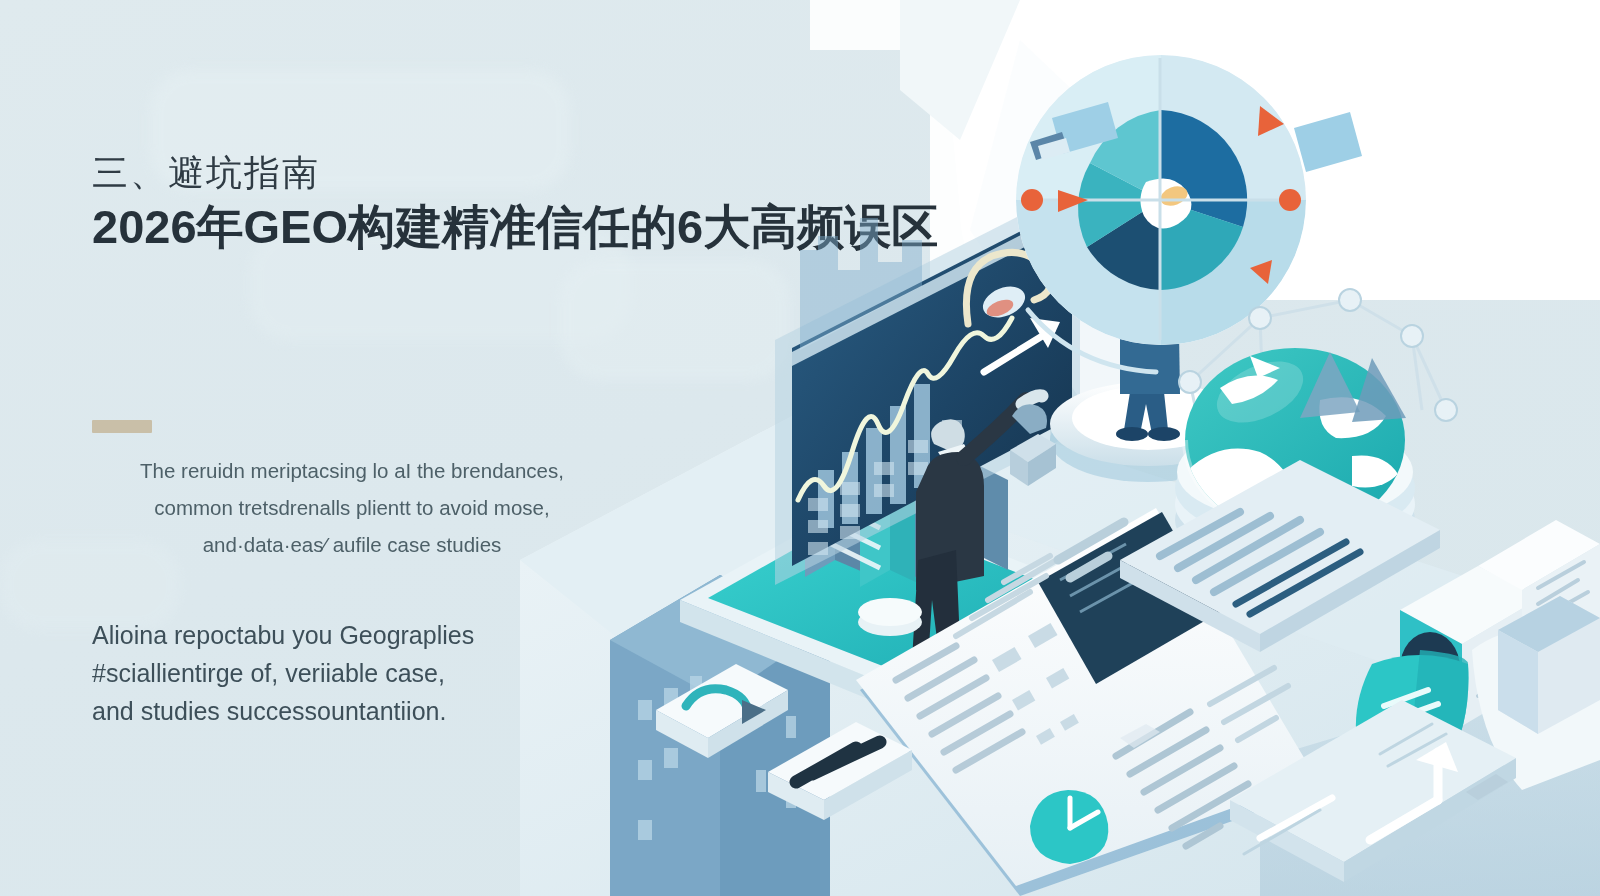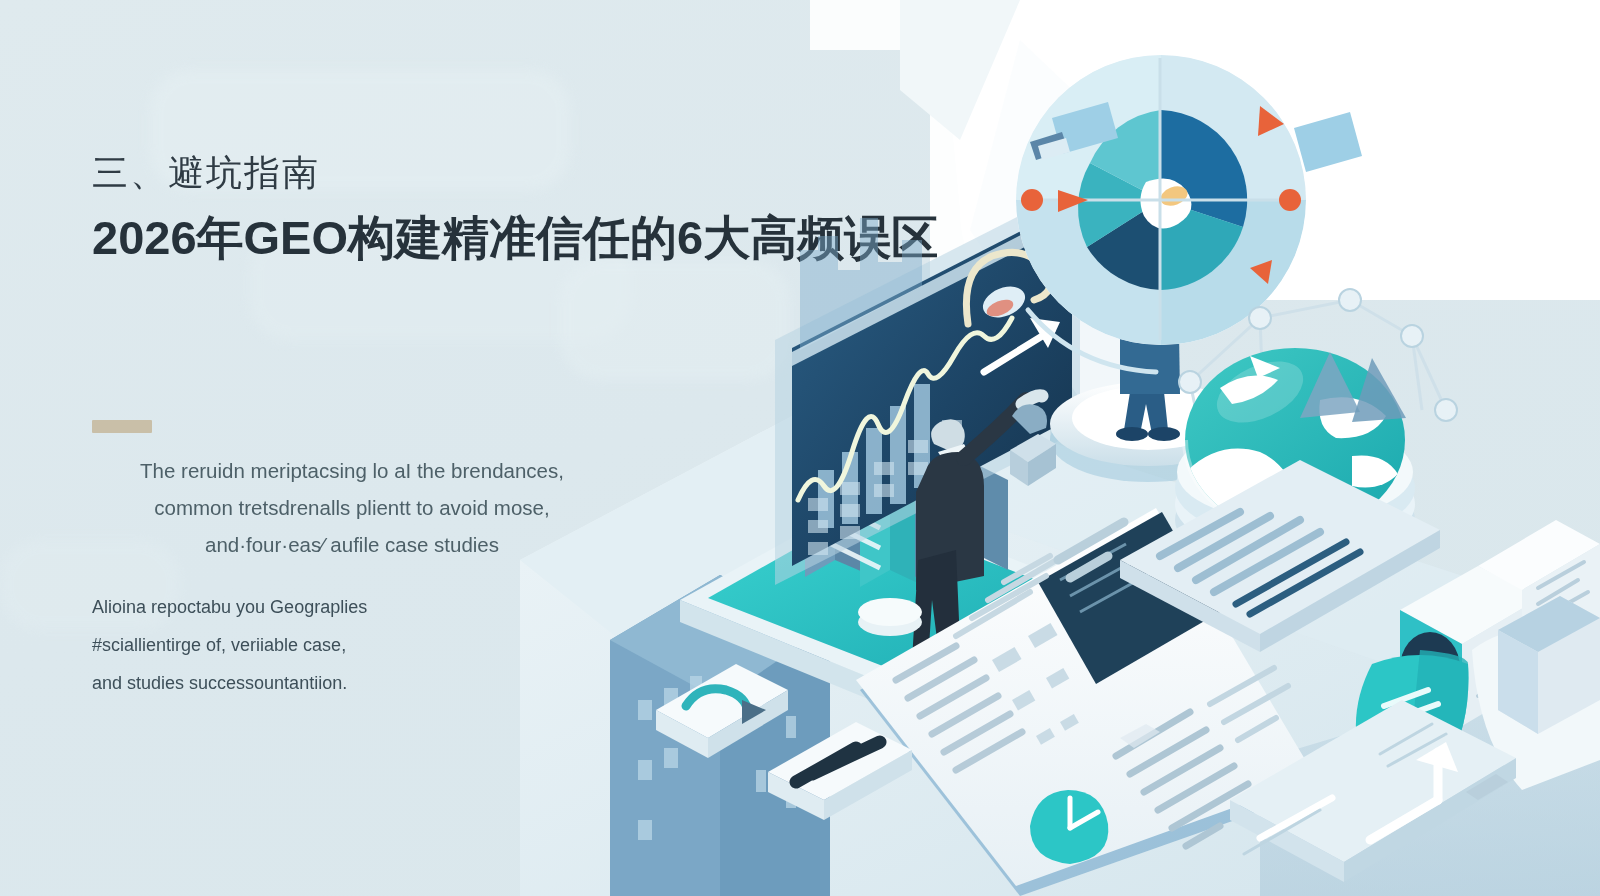--- a/index.html
+++ b/index.html
@@ -22,33 +22,33 @@
     position:absolute;background:#fbfdfd;border-radius:0 0 60px 0;
   }
   
   .text-col{position:absolute;left:92px;top:150px;width:830px;}
   .title-line1{
     font-size:36px;line-height:1.28;color:#2f3b44;font-weight:400;
     letter-spacing:2px;
   }
   .title-line2{
     font-size:47px;line-height:1.3;color:#26323b;font-weight:700;
-    letter-spacing:0px;white-space:nowrap;margin-top:11px;
+    letter-spacing:0px;white-space:nowrap;
   }
   .accent-bar{
     position:absolute;left:92px;top:420px;width:60px;height:13px;
     background:#c9bfa8;border-radius:1px;
   }
   .para1{
     position:absolute;left:92px;top:452px;width:520px;
     font-size:20.5px;line-height:37px;color:#4d6068;font-weight:400;text-align:center;
   }
   .para2{
-    position:absolute;left:92px;top:588px;width:520px;
-    font-size:18px;line-height:38px;color:#3d4f59;font-weight:400;
+    position:absolute;left:92px;top:616px;width:520px;
+    font-size:25px;line-height:38px;color:#3d4f59;font-weight:400;
   }
   
   .illo{position:absolute;left:560px;top:0;width:1040px;height:896px;}
 
   svg{display:block;overflow:visible;}
 </style>
 </head>
 <body>
 
 <div id="slide">
@@ -71,21 +71,21 @@
   <div class="text-col">
     <div class="title-line1">三、避坑指南</div>
     <div class="title-line2">2026年GEO构建精准信任的6大高频误区</div>
   </div>
 
   <div class="accent-bar"></div>
 
   <div class="para1">
     <div>The reruidn meriptacsing lo aI the brendances,</div>
     <div>common tretsdrenalls plientt to avoid mose,</div>
-    <div>and·four·eas⁄ aufile case studies</div>
+    <div>and·data·eas⁄ aufile case studies</div>
   </div>
 
   <div class="para2">
     <div>Alioina repoctabu you Geograplies</div>
     <div>#sciallientirge of, veriiable case,</div>
     <div>and studies successountantiion.</div>
   </div>
 
   <div class="illo">
     <svg width="1040" height="896" viewBox="0 0 1040 896">

